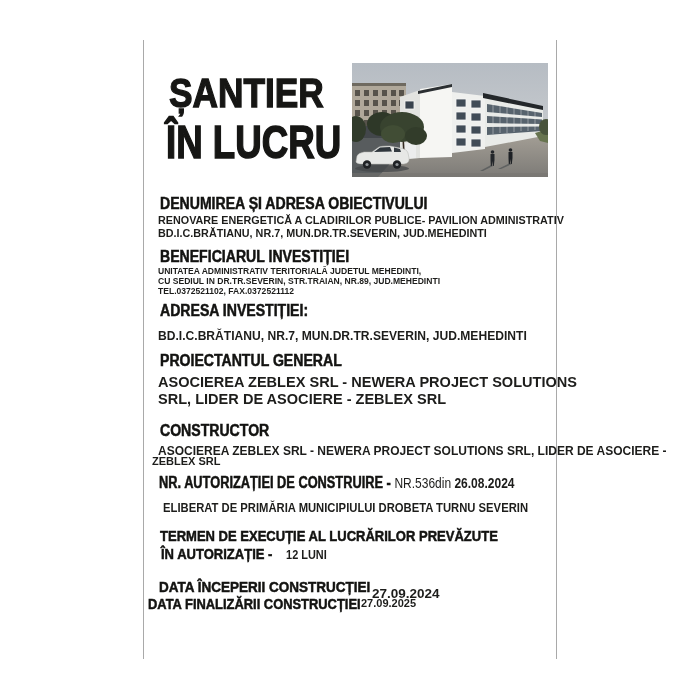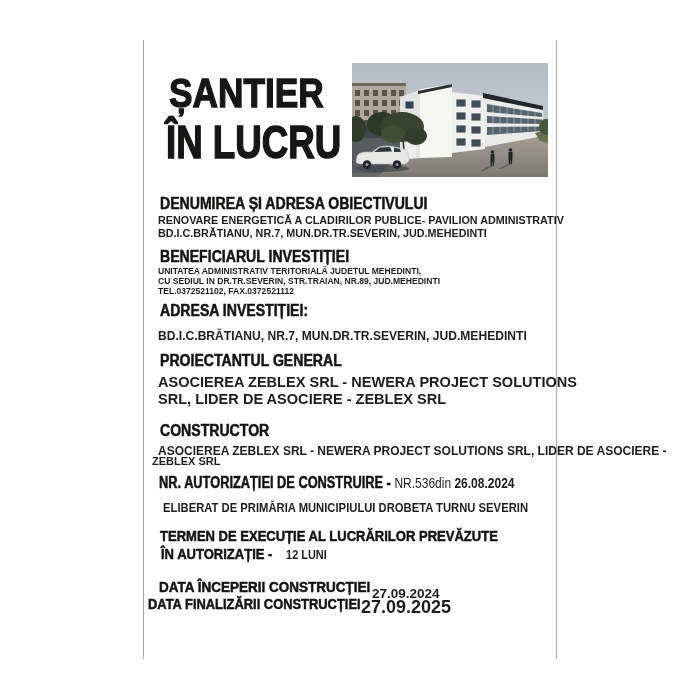--- a/index.html
+++ b/index.html
@@ -183,14 +183,14 @@
   <span class="lbl" style="font-size:15.5px;transform:none;display:inline">ÎN AUTORIZAȚIE - </span>
   <span class="val" style="font-size:13px;margin-left:12px">12 LUNI</span>
 </div>
 
 <div class="abs" style="left:159px;top:578px;white-space:nowrap">
   <span class="lbl" style="font-size:15px;transform:scaleX(.9)">DATA ÎNCEPERII CONSTRUCȚIEI</span>
   <span class="val abs" style="left:213px;top:8px;font-size:13.5px">27.09.2024</span>
 </div>
 <div class="abs" style="left:148px;top:595px;white-space:nowrap">
   <span class="lbl" style="font-size:15px;transform:scaleX(.86)">DATA FINALIZĂRII CONSTRUCȚIEI</span>
-  <span class="val abs" style="left:213px;top:2px;font-size:18px">27.09.2025</span>
+  <span class="val abs" style="left:213px;top:2px;font-size:11px">27.09.2025</span>
 </div>
 
 </body></html>

